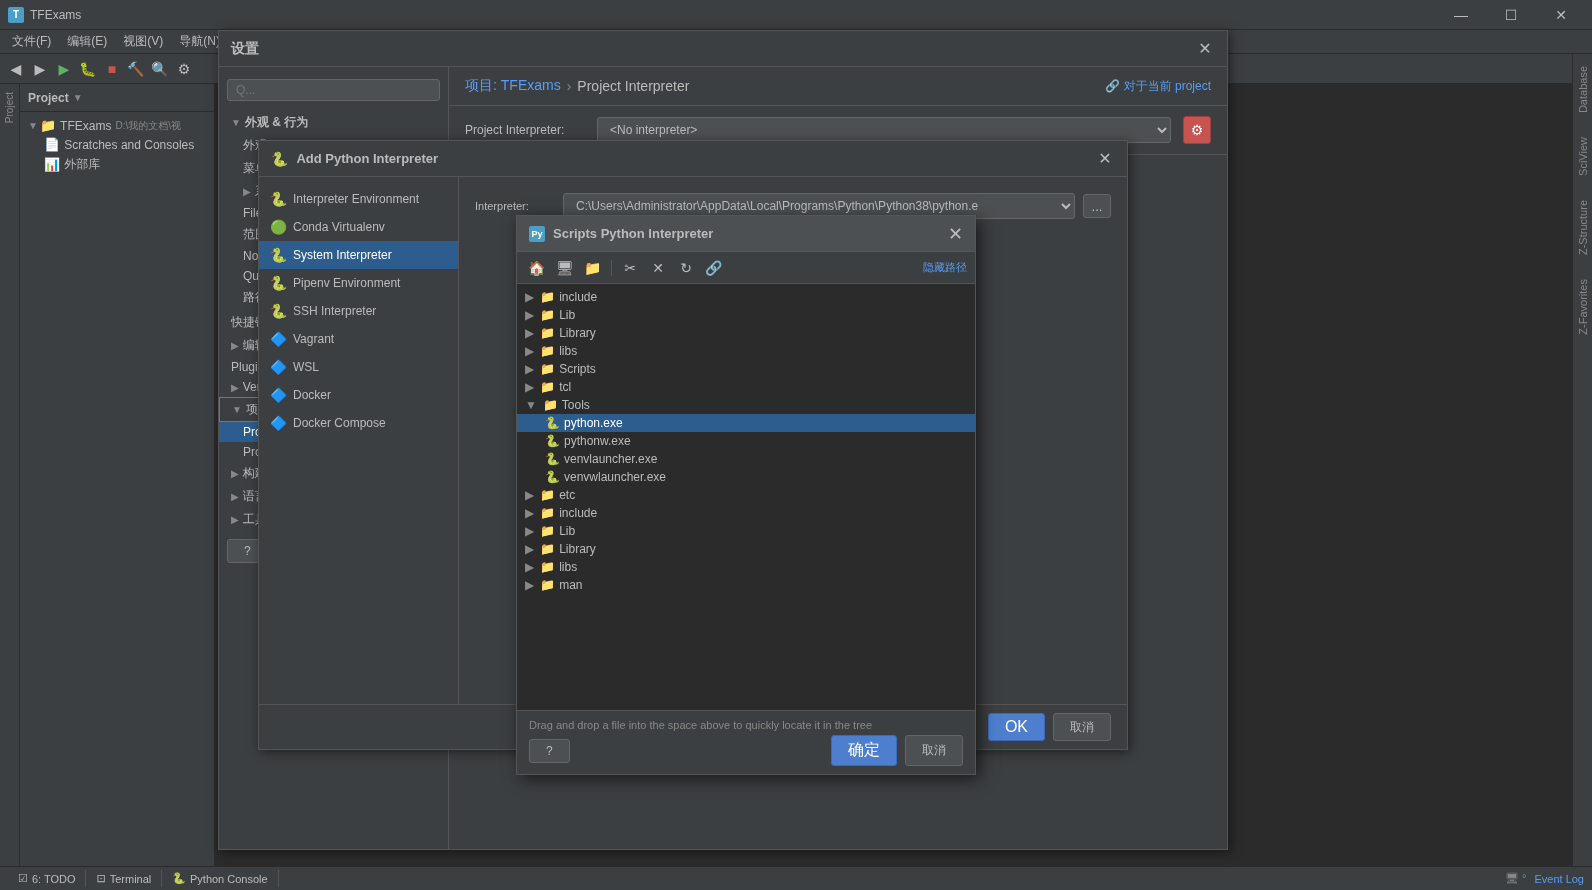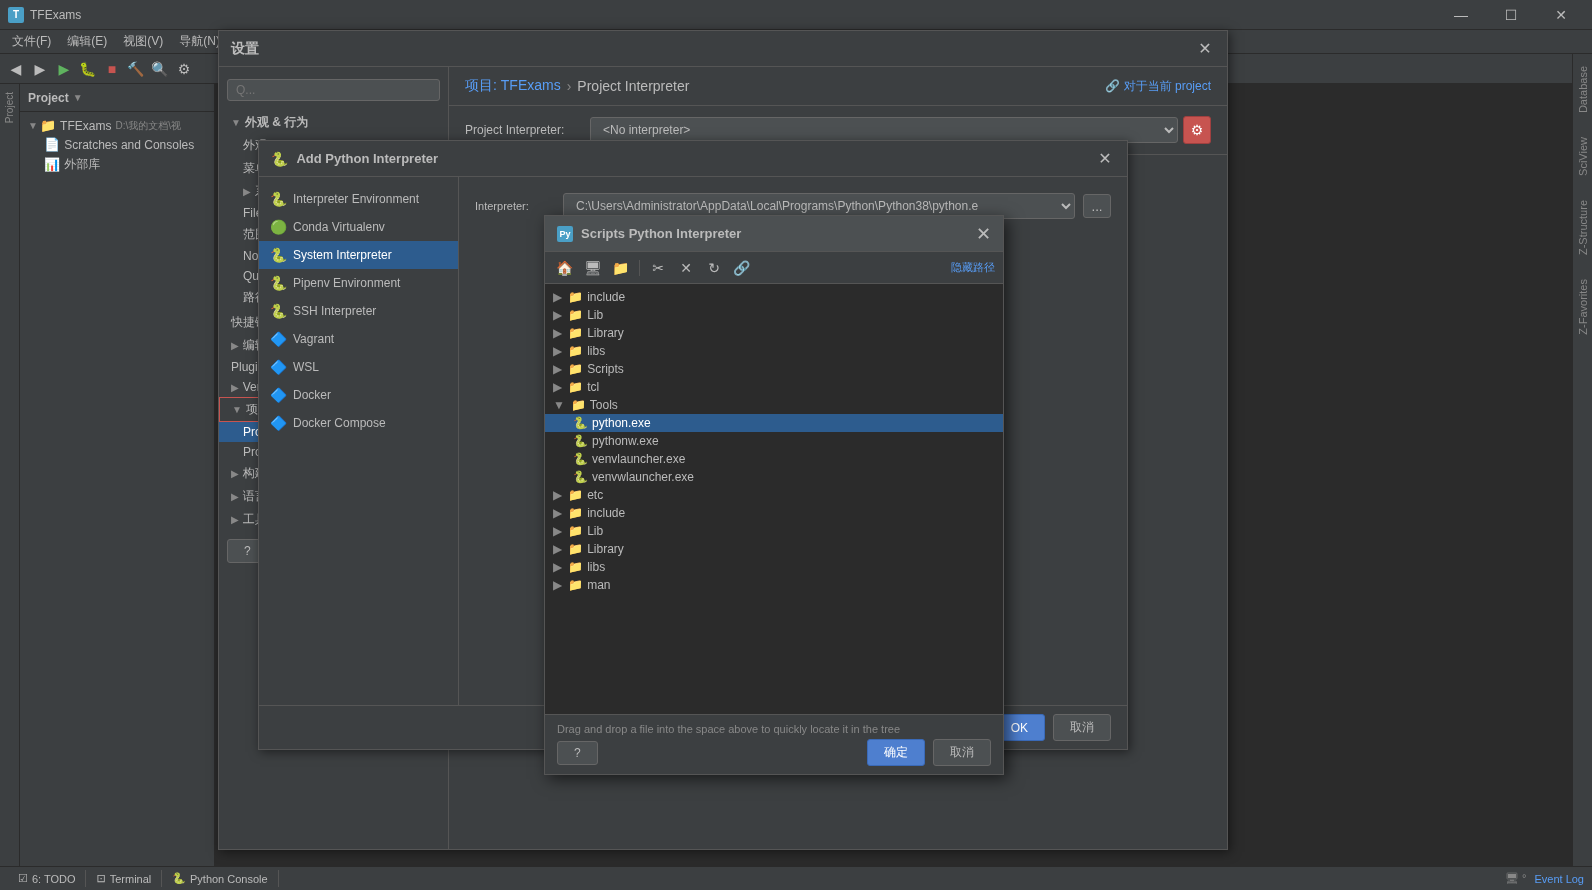--- a/index.html
+++ b/index.html
@@ -214,21 +214,21 @@
       margin-left: auto;
       color: #589df6;
       cursor: pointer;
       font-size: 12px;
     }
 
     .interpreter-row {
       display: flex; align-items: center;
       padding: 10px 16px;
       border-bottom: 1px solid #555;
-      gap: 5px;
+      gap: 12px;
     }
     .interpreter-label { font-size: 12px; color: #bbbbbb; min-width: 120px; }
     .interpreter-select {
       flex: 1;
       background: #4c5052;
       border: 1px solid #666;
       color: #bbbbbb;
       padding: 4px 8px;
       font-size: 12px;
       border-radius: 3px;
@@ -326,21 +326,21 @@
       color: #bbbbbb;
       padding: 4px 8px;
       font-size: 12px;
       border-radius: 3px;
       cursor: pointer;
     }
 
     
     .select-interpreter-dialog {
       position: absolute;
-      left: 544px; top: 215px;
+      left: 516px; top: 215px;
       width: 460px;
       height: 560px;
       background: #3c3f41;
       border: 1px solid #555;
       box-shadow: 4px 4px 15px rgba(0,0,0,0.6);
       display: flex; flex-direction: column;
       z-index: 30;
     }
     .sel-dialog-header {
       height: 36px;
@@ -438,21 +438,21 @@
     .footer-buttons {
       display: flex; justify-content: flex-end; gap: 8px;
     }
     .btn-ok {
       background: #4e7fcf;
       border: 1px solid #3a6ab8;
       color: white;
       padding: 4px 16px;
       border-radius: 3px;
       cursor: pointer;
-      font-size: 12px;
+      font-size: 16px;
     }
     .btn-cancel {
       background: #4c5052;
       border: 1px solid #666;
       color: #bbbbbb;
       padding: 4px 16px;
       border-radius: 3px;
       cursor: pointer;
       font-size: 12px;
     }

